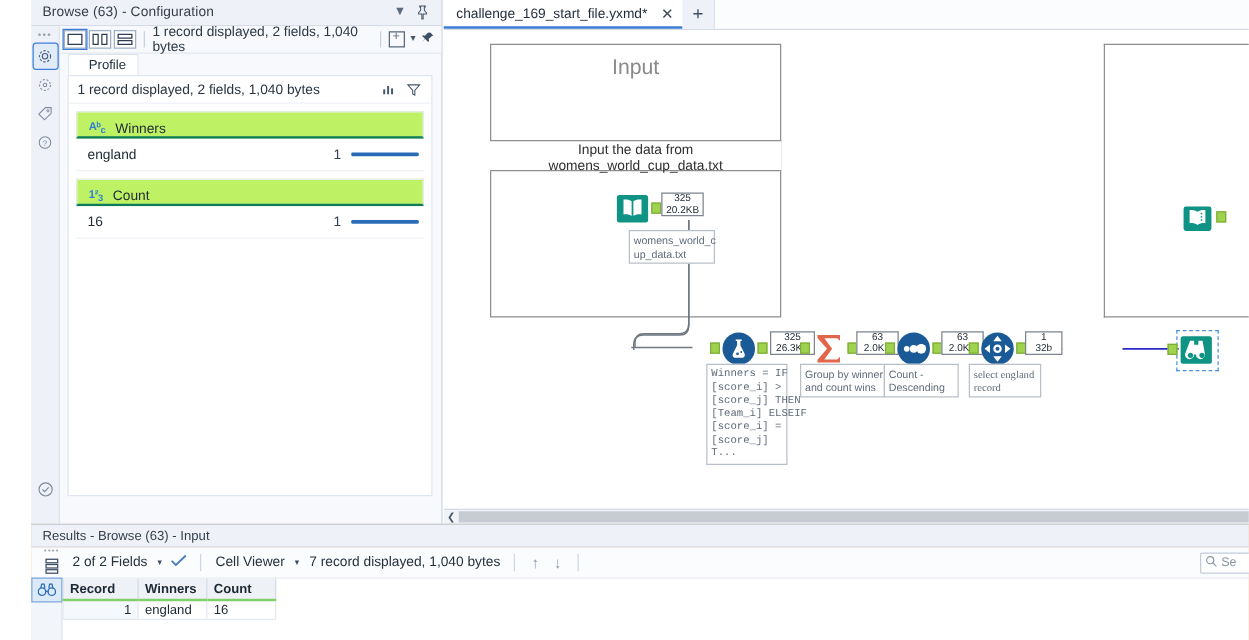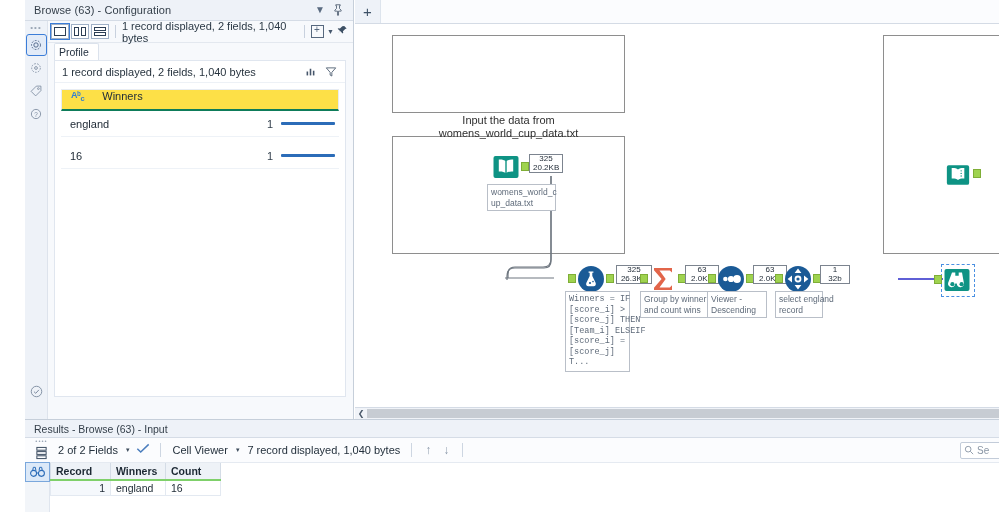--- a/index.html
+++ b/index.html
@@ -71,38 +71,38 @@
   .tb-spacer { flex: 1; }
   .tb-right { display: flex; align-items: center; gap: 3px; color: #44566c; }
   .grid-btn { width: 13px; height: 13px; border: 1px solid #56687e; position: relative; }
   .grid-btn:after { content:"+"; position:absolute; left:2px; top:-2px; font-size:10px; color:#56687e; }
   .mini-chev { font-size: 7px; color: #44566c; }
 
   
   .profile-tabstrip { height: 17px; padding-left: 6px; display: flex; align-items: flex-end; }
   .ptab {
     background: #ffffff; border: 1px solid #dbe2ec; border-bottom: none;
-    padding: 2px 9px 2px 4px; font-size: 10.5px; color: #243140; cursor: pointer;
+    padding: 2px 9px 2px 16px; font-size: 10.5px; color: #243140; cursor: pointer;
     border-radius: 2px 2px 0 0;
   }
   .profile-card {
     margin: 0 7px 0 6px; background: #ffffff; border: 1px solid #e0e6ef;
     height: 337px; position: relative; overflow: hidden;
   }
   .pc-head {
     height: 22px; display: flex; align-items: center; padding: 0 8px 0 7px;
     border-bottom: 1px solid #edf1f6;
   }
   .pc-head-text { flex: 1; font-size: 11px; color: #28343f; }
   .pc-ico { color: #46566b; margin-left: 9px; display:flex; align-items:center; cursor:pointer;}
 
   .fieldblk { margin: 6px 6px 0 6px; }
   .field-head {
-    background: #fde047; border: 1px solid #e7ecf3; height: 22px;
-    display: flex; align-items: flex-start; padding-left: 9px; gap: 18px;
+    background: #bef264; border: 1px solid #e7ecf3; height: 22px;
+    display: flex; align-items: flex-end; padding-left: 9px; gap: 8px;
     border-bottom: 2px solid #0e7c5a;
   }
   .ftype { color: #2f7fd4; font-size: 9px; font-weight: bold; letter-spacing: -.3px; }
   .fname { font-size: 11px; color: #222d38; }
   .field-row {
     height: 26px; display: flex; align-items: center; padding: 0 4px 0 9px;
     border-bottom: 1px solid #eef2f7; background:#fff;
   }
   .fv { flex: 1; font-size: 11px; color: #222d38; }
   .fcount { font-size: 11px; color: #33404d; margin-right: 8px; }
@@ -303,39 +303,48 @@
               <span class="fname">Winners</span>
             </div>
             <div class="field-row">
               <span class="fv">england</span>
               <span class="fcount">1</span>
               <span class="fbar"></span>
             </div>
           </div>
 
           <div class="fieldblk">
+            <div class="field-head">
+              <span class="ftype">1²<sub>3</sub></span>
+              <span class="fname">Count</span>
+            </div>
             <div class="field-row">
               <span class="fv">16</span>
               <span class="fcount">1</span>
               <span class="fbar"></span>
             </div>
           </div>
         </div>
       </div>
     </div>
   </div>
 
   <div id="canvas-area">
     <div class="tabstrip">
+      <div class="wtab">
+        <span>challenge_169_start_file.yxmd*</span>
+        <span class="wtab-close">✕</span>
+      </div>
       <div class="newtab">+</div>
     </div>
 
     <div class="canvas">
 
       <div class="tcontainer" style="left:37px; top:11px; width:233px; height:219px;">
+        <div class="tc-title">Input</div>
         <div class="tc-caption" style="top:76px; height:25px; white-space:pre;">Input the data from
 womens_world_cup_data.txt</div>
       </div>
 
       <div class="tcontainer" style="left:528px; top:11px; width:200px; height:219px; border-right:none;">
         <div class="tc-title" style="text-align:right; padding-right:6px;">Outpu</div>
       </div>
 
       <svg class="wire" width="669" height="383">
 
@@ -360,21 +369,21 @@
             <path d="M14 8.2c-2-1.5-5-1.9-7.2-1.6v11.9c2.2-.3 5.2.1 7.2 1.6zM14 8.2c2-1.5 5-1.9 7.2-1.6v11.9c-2.2-.3-5.2.1-7.2 1.6z" fill="#ffffff"></path>
             <rect x="13.3" y="7.6" width="1.4" height="13" fill="#0e9384"></rect>
           </svg>
         </div>
         <span class="anchor out" style="top:9px; right:-9px;"></span>
       </div>
       <div class="dlabel" style="left:174px; top:130px; width:34px;">
         <div>325</div>
           <div>20.2KB</div>
       </div>
-      <div class="annot" style="left:132px; top:160px; width:69px; white-space:pre;">womens_world_c
+      <div class="annot" style="left:148px; top:160px; width:69px; white-space:pre;">womens_world_c
 up_data.txt</div>
 
       <div class="tool" style="left:222px; top:241px;">
         <div class="tool-icon">
           <svg width="28" height="28" viewBox="0 0 28 28">
             <circle cx="14" cy="14" r="13" fill="#1a5a96"></circle>
             <path d="M11.6 6.6h4.8v1.2h-1.1v3.3l3.3 6.6c.8 1.7-.3 3.5-2 3.5h-5.2c-1.8 0-2.9-1.8-2-3.5l3.3-6.6V7.8h-1.1z" fill="#fff"></path>
             <circle cx="13" cy="18" r="1.1" fill="#1a5a96"></circle>
               <circle cx="16" cy="16.6" r=".8" fill="#1a5a96"></circle>
           </svg>
@@ -419,40 +428,40 @@
               <circle cx="20" cy="14" r="3.9" fill="#fff"></circle>
           </svg>
         </div>
         <span class="anchor in" style="top:9px; left:-9px;"></span>
         <span class="anchor out" style="top:9px; right:-9px;"></span>
       </div>
       <div class="dlabel" style="left:398px; top:241px; width:34px;">
         <div>63</div>
           <div>2.0KB</div>
       </div>
-      <div class="annot" style="left:352px; top:267px; width:60px; white-space:pre;">Viewer -
+      <div class="annot" style="left:352px; top:267px; width:60px; white-space:pre;">Count -
 Descending</div>
 
       <div class="tool" style="left:429px; top:241px;">
         <div class="tool-icon">
           <svg width="28" height="28" viewBox="0 0 28 28">
             <circle cx="14" cy="14" r="13" fill="#1a5a96"></circle>
             <path d="M14 3.6 17.4 8h-6.8zM14 24.4 10.6 20h6.8zM3.6 14 8 10.6v6.8zM24.4 14 20 17.4v-6.8z" fill="#fff"></path>
             <circle cx="14" cy="14" r="3.4" fill="#fff"></circle>
               <circle cx="14" cy="14" r="1.6" fill="#1a5a96"></circle>
           </svg>
         </div>
         <span class="anchor in" style="top:9px; left:-9px;"></span>
         <span class="anchor out" style="top:9px; right:-9px;"></span>
       </div>
       <div class="dlabel" style="left:465px; top:241px; width:28px;">
         <div>1</div>
           <div>32b</div>
       </div>
-      <div class="annot" style="left:420px; top:267px; width:48px; white-space:pre;">select england
+      <div class="annot" style="left:420px; top:267px; width:58px; white-space:pre;font-family:Liberation Serif, serif;">select england
 record</div>
 
       <div class="sel-marquee" style="left:586px; top:240px; width:34px; height:33px;"></div>
       <div class="tool" style="left:588px; top:242px;">
         <div class="tool-icon">
           <svg width="28" height="28" viewBox="0 0 28 28">
             <rect x="1.5" y="3" width="25" height="22" rx="2" fill="#0e9384"></rect>
             <path d="M9 6.5h3.3v3.2h3.4V6.5H19l1.9 10.4a3.6 3.6 0 1 1-7.1.6h-1.6a3.6 3.6 0 1 1-7.1-.6z" fill="#fff"></path>
             <circle cx="9.4" cy="18.2" r="2.1" fill="#0e9384"></circle>
               <circle cx="18.6" cy="18.2" r="2.1" fill="#0e9384"></circle>

